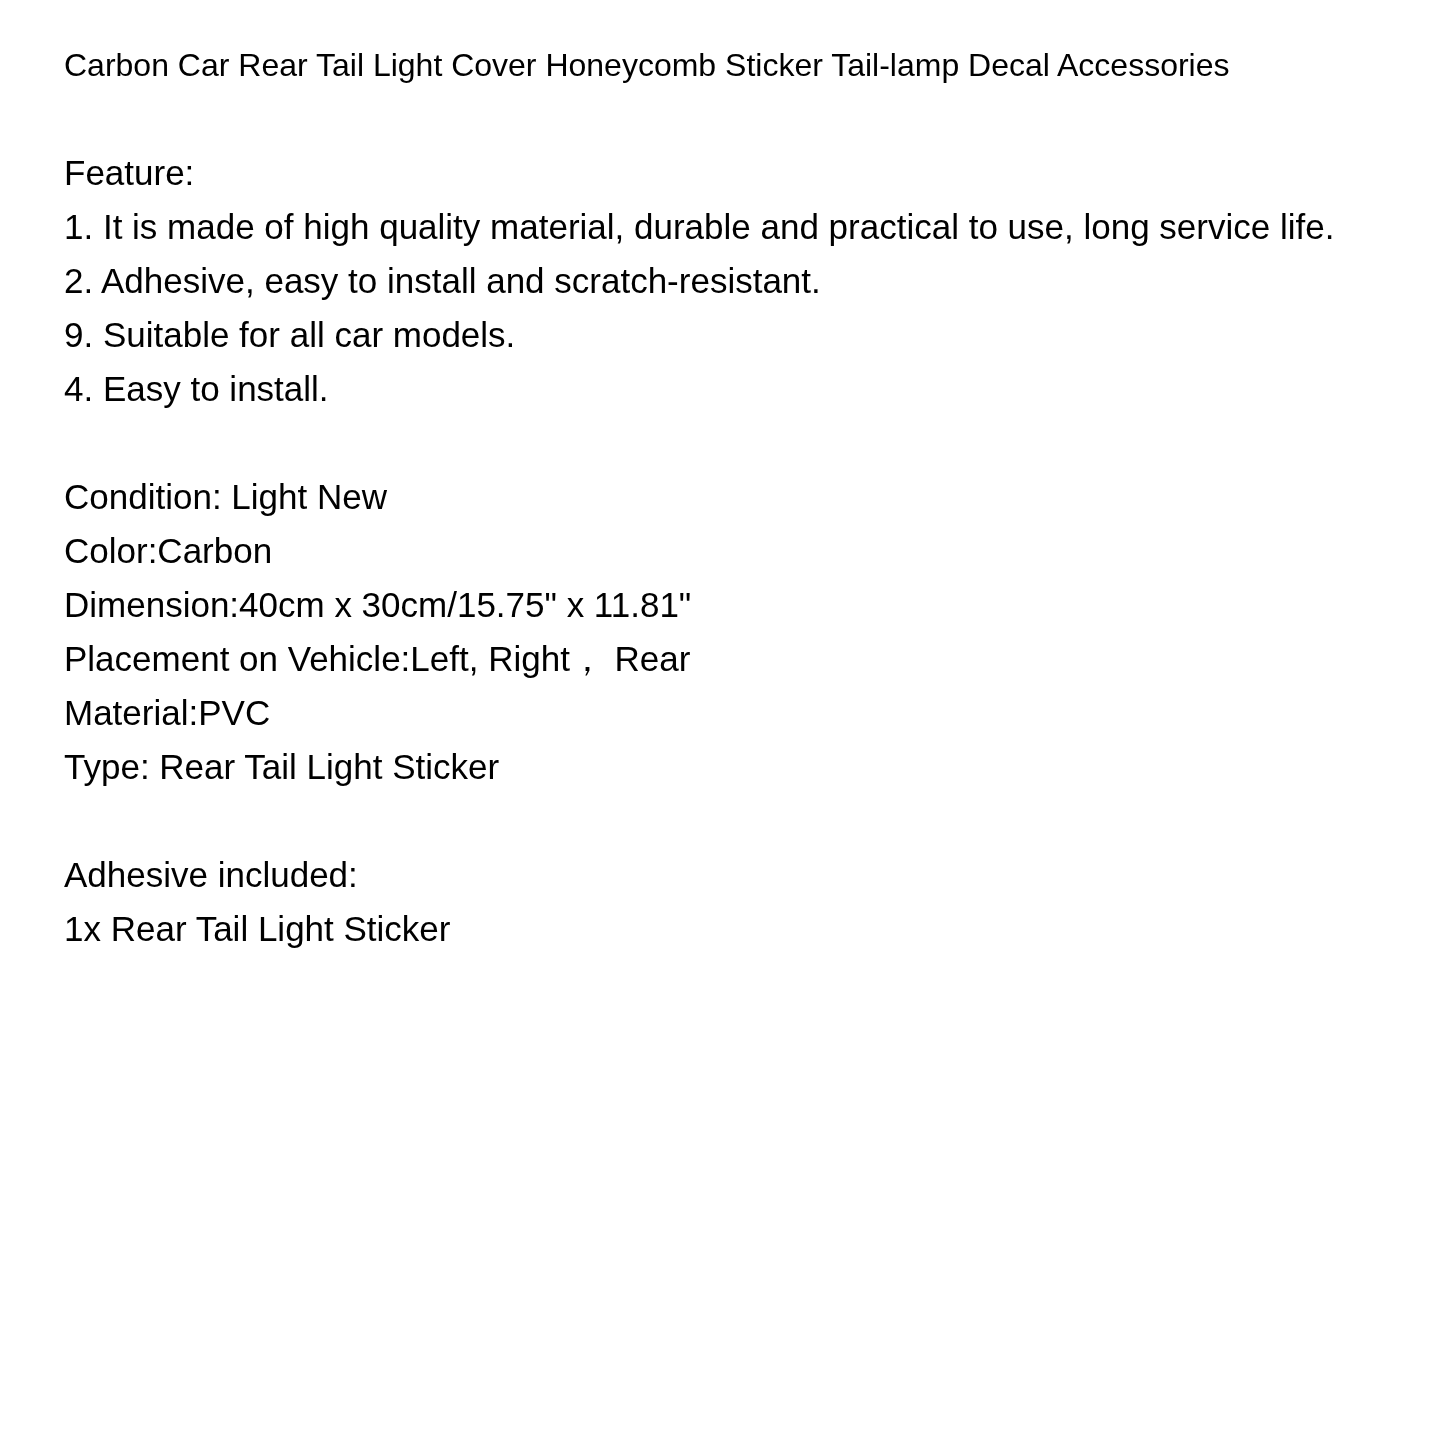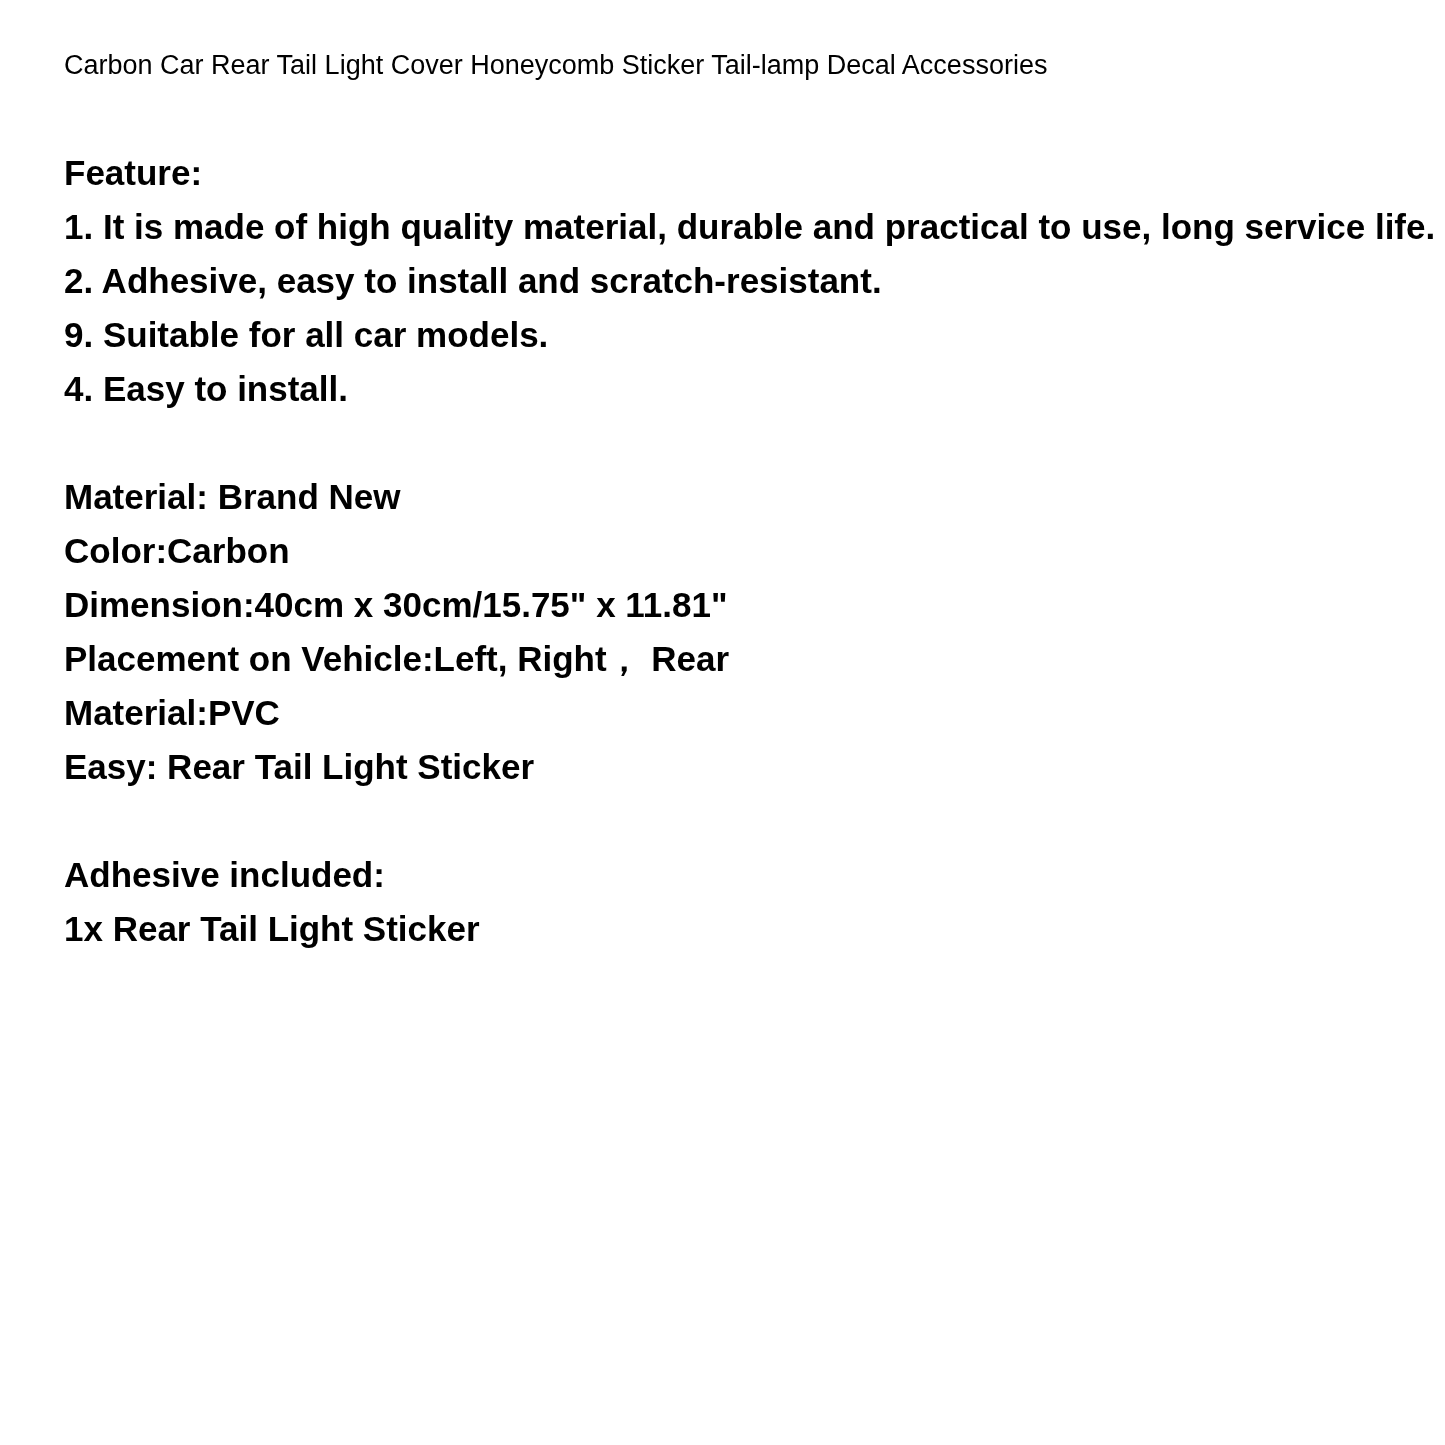--- a/index.html
+++ b/index.html
@@ -14,50 +14,50 @@
     font-family: "Liberation Sans", "DejaVu Sans", sans-serif;
     font-size: 35px;
     overflow: hidden;
   }
   .doc {
     padding: 38px 16px 0 64px;
   }
   .line {
     line-height: 54px;
     white-space: nowrap;
-    font-weight: 700;
+    font-weight: 400;
   }
   .title {
     margin: 0;
-    font-size: 27px;
+    font-size: 32px;
     font-weight: 400;
   }
   .section {
     margin-top: 54px;
   }
 </style>
 </head>
 <body>
 
 <div class="doc">
   <h1 class="line title">Carbon Car Rear Tail Light Cover Honeycomb Sticker Tail-lamp Decal Accessories</h1>
   <div id="sections">
       <section class="section">
         <div class="line">Feature:</div>
         <div class="line">1. It is made of high quality material, durable and practical to use, long service life.</div>
         <div class="line">2. Adhesive, easy to install and scratch-resistant.</div>
         <div class="line">9. Suitable for all car models.</div>
         <div class="line">4. Easy to install.</div>
       </section>
       <section class="section">
-        <div class="line">Material: Brand New</div>
+        <div class="line">Condition: Light New</div>
         <div class="line">Color:Carbon</div>
         <div class="line">Dimension:40cm x 30cm/15.75" x 11.81"</div>
         <div class="line">Placement on Vehicle:Left, Right， Rear</div>
         <div class="line">Material:PVC</div>
-        <div class="line">Easy: Rear Tail Light Sticker</div>
+        <div class="line">Type: Rear Tail Light Sticker</div>
       </section>
       <section class="section">
         <div class="line">Adhesive included:</div>
         <div class="line">1x Rear Tail Light Sticker</div>
       </section>
     </div>
 </div>
 
 </body></html>

